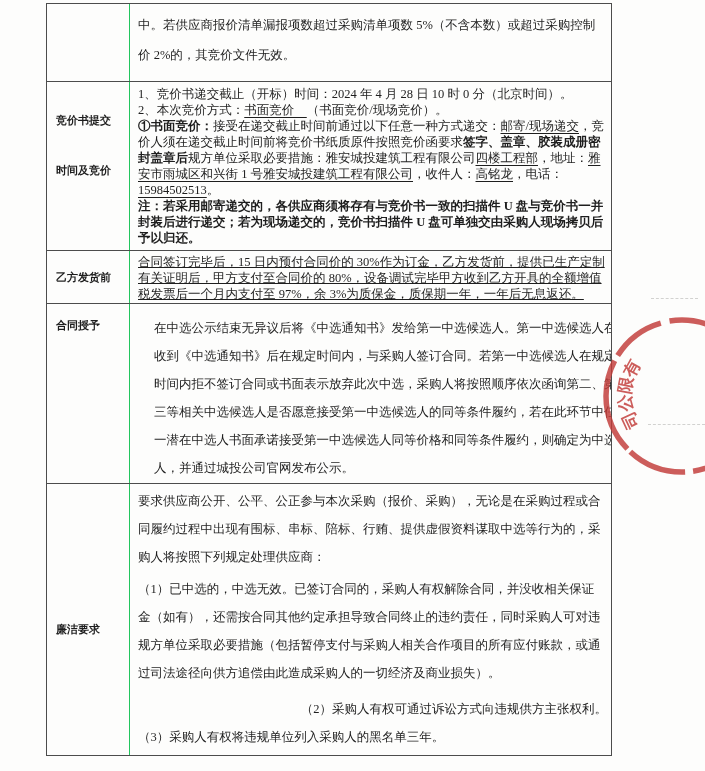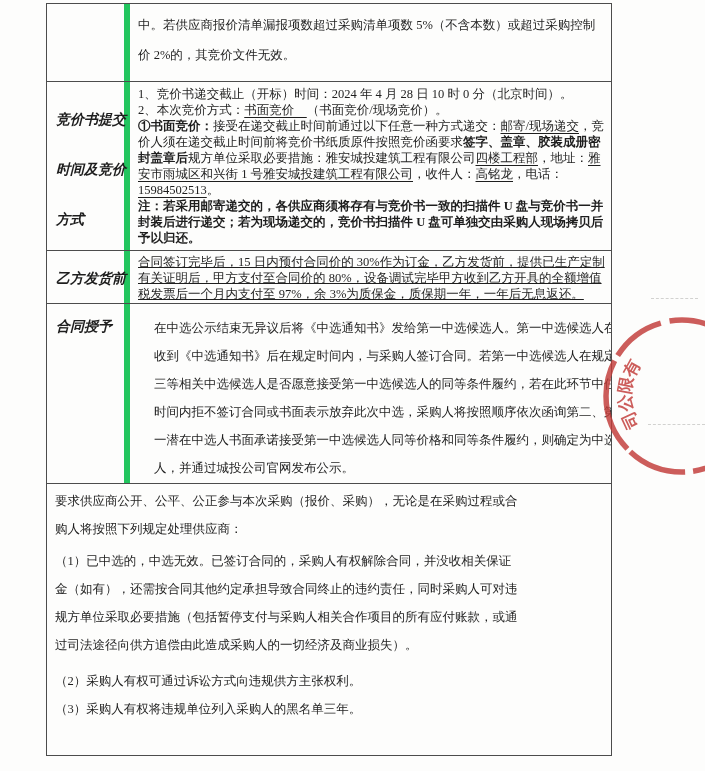--- a/index.html
+++ b/index.html
@@ -16,25 +16,24 @@
     left:46px;top:3px;
     width:566px;
     border:1px solid #4c4c4c;
     box-sizing:border-box;
     background:transparent;
   }
   .row{display:flex;box-sizing:border-box;border-bottom:1px solid #4c4c4c;}
   .row:last-child{border-bottom:none;}
   .label-cell{
     width:83px;flex:0 0 83px;
-    border-right:6px solid #22c55e;
+    border-right:1px solid #22c55e;
     box-sizing:border-box;
-    font-weight:bold;font-size:14px;
+    font-weight:bold;font-size:11px;
     padding-left:9px;
-    font-style:italic;
   }
   .label-cell .lab-line{white-space:nowrap;}
   .content-cell{
     flex:1 1 auto;box-sizing:border-box;
     font-size:12.5px;
     padding:0 4px 0 8px;
     overflow:hidden;
   }
   .line{white-space:nowrap;}
   .seg-b{font-weight:bold;}
@@ -60,21 +59,21 @@
   .row-3 .content-cell{padding-top:10px;}
   .row-3 .line{line-height:28px;}
   .row-3 .label-cell{padding-top:14px;}
 
   .row-4{height:271px;}
   .row-4 .content-cell{padding-top:3px;}
   .row-4 .line{line-height:28px;}
   .row-4 .label-cell{padding-top:138px;}
   .row-4 .para{margin:0;}
   .row-4 .para.p1{margin-top:4px;}
-  .row-4 .para.p2{margin-top:8px;}
+  .row-4 .para.p2{margin-top:8px;text-align:right;}
   .row-4 .para.p3{margin-top:0;}
 
   .para{margin:0;}
 
   
   .stamp{position:absolute;left:555px;top:308px;pointer-events:none;}
 
   
   .artifact{position:absolute;height:0;border-top:1px dashed #c8c8c6;opacity:.8;}
   .artifact.a1{left:651px;top:298px;width:47px;}
@@ -91,21 +90,20 @@
           <div class="para p0">
             <div class="line"><span class="">中。若供应商报价清单漏报项数超过采购清单项数 5%（不含本数）或超过采购控制</span></div>
             <div class="line"><span class="">价 2%的，其竞价文件无效。</span></div>
           </div>
         </div>
       </div>
       <div class="row row-1">
         <div class="label-cell">
           <div class="lab-line">竞价书提交</div>
           <div class="lab-line">时间及竞价</div>
-          <div class="lab-line">方式</div>
         </div>
         <div class="content-cell">
           <div class="para p0">
             <div class="line"><span class="">1、竞价书递交截止（开标）时间：2024 年 4 月 28 日 10 时 0 分（北京时间）。</span></div>
             <div class="line"><span class="">2、本次竞价方式：</span><span class=" seg-u">书面竞价　</span><span class="">（书面竞价/现场竞价）。</span></div>
             <div class="line"><span class=" seg-b">①书面竞价：</span><span class="">接受在递交截止时间前通过以下任意一种方式递交：</span><span class=" seg-u">邮寄/现场递交</span><span class="">，竞</span></div>
             <div class="line"><span class="">价人须在递交截止时间前将竞价书纸质原件按照竞价函要求</span><span class=" seg-b">签字、盖章、胶装成册密</span></div>
             <div class="line"><span class=" seg-b">封盖章后</span><span class="">规方单位采取必要措施：雅安城投建筑工程有限公司</span><span class=" seg-u">四楼工程部</span><span class="">，地址：</span><span class=" seg-u">雅</span></div>
             <div class="line"><span class=" seg-u">安市雨城区和兴街 1 号雅安城投建筑工程有限公司</span><span class="">，收件人：</span><span class=" seg-u">高铭龙</span><span class="">，电话：</span></div>
             <div class="line"><span class=" seg-u">15984502513</span><span class="">。</span></div>
@@ -128,31 +126,35 @@
         </div>
       </div>
       <div class="row row-3">
         <div class="label-cell">
           <div class="lab-line">合同授予</div>
         </div>
         <div class="content-cell">
           <div class="para p0">
             <div class="line"><span class="">在中选公示结束无异议后将《中选通知书》发给第一中选候选人。第一中选候选人在</span></div>
             <div class="line"><span class="">收到《中选通知书》后在规定时间内，与采购人签订合同。若第一中选候选人在规定</span></div>
+            <div class="line"><span class="">时间内拒不签订合同或书面表示放弃此次中选，采购人将按照顺序依次函询第二、第</span></div>
             <div class="line"><span class="">三等相关中选候选人是否愿意接受第一中选候选人的同等条件履约，若在此环节中任</span></div>
-            <div class="line"><span class="">时间内拒不签订合同或书面表示放弃此次中选，采购人将按照顺序依次函询第二、第</span></div>
             <div class="line"><span class="">一潜在中选人书面承诺接受第一中选候选人同等价格和同等条件履约，则确定为中选</span></div>
             <div class="line"><span class="">人，并通过城投公司官网发布公示。</span></div>
           </div>
         </div>
       </div>
       <div class="row row-4">
+        <div class="label-cell">
+          <div class="lab-line">廉洁要求</div>
+        </div>
         <div class="content-cell">
           <div class="para p0">
             <div class="line"><span class="">要求供应商公开、公平、公正参与本次采购（报价、采购），无论是在采购过程或合</span></div>
+            <div class="line"><span class="">同履约过程中出现有围标、串标、陪标、行贿、提供虚假资料谋取中选等行为的，采</span></div>
             <div class="line"><span class="">购人将按照下列规定处理供应商：</span></div>
           </div>
           <div class="para p1">
             <div class="line"><span class="">（1）已中选的，中选无效。已签订合同的，采购人有权解除合同，并没收相关保证</span></div>
             <div class="line"><span class="">金（如有），还需按合同其他约定承担导致合同终止的违约责任，同时采购人可对违</span></div>
             <div class="line"><span class="">规方单位采取必要措施（包括暂停支付与采购人相关合作项目的所有应付账款，或通</span></div>
             <div class="line"><span class="">过司法途径向供方追偿由此造成采购人的一切经济及商业损失）。</span></div>
           </div>
           <div class="para p2">
             <div class="line"><span class="">（2）采购人有权可通过诉讼方式向违规供方主张权利。</span></div>

